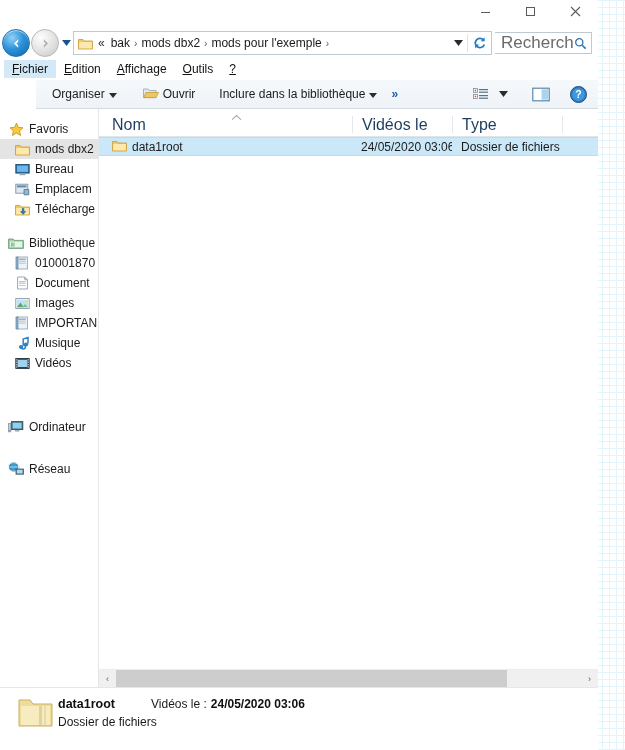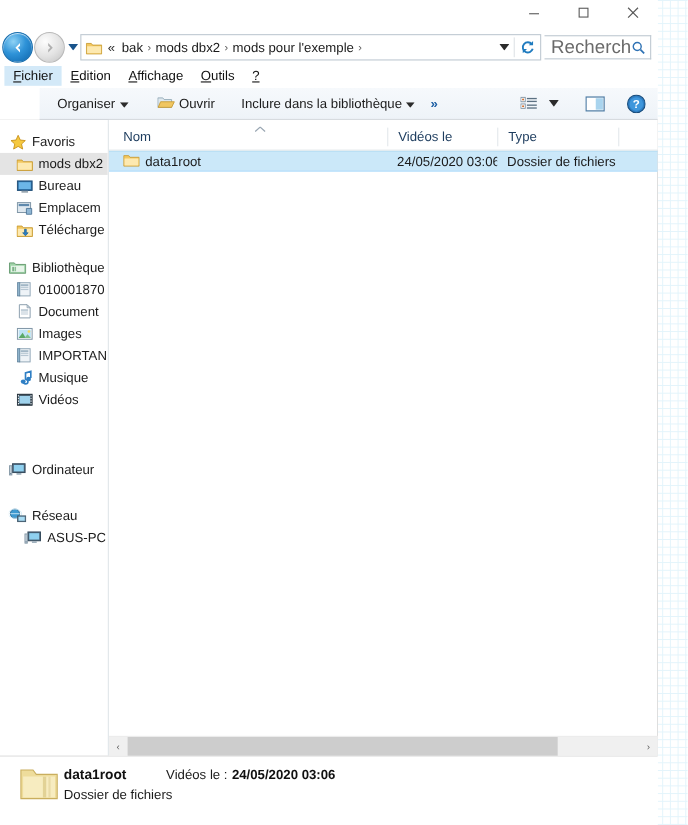--- a/index.html
+++ b/index.html
@@ -217,21 +217,21 @@
     align-items: center;
     justify-content: center;
     padding: 2px 5px;
   }
   .tb-chevrons { color: #1d5fa4; font-size: 12px; padding: 2px 8px; font-weight: bold; }
 
   
   .content {
     display: flex;
     height: 578px;
-    background: #737373;
+    background: #fde047;
   }
 
   
   .navpane {
     width: 98px;
     flex: 0 0 98px;
     background: #ffffff;
     border-right: 1px solid #e2e7ea;
     padding-top: 10px;
     overflow: hidden;
@@ -285,21 +285,21 @@
   }
   .colheader {
     display: flex;
     height: 23px;
     align-items: center;
     border-bottom: 1px solid #e0e5e9;
     background: #ffffff;
     color: #1a3b5c;
   }
   .col {
-    font-size: 12px;
+    font-size: 16px;
     color: #1d3c5e;
     padding-left: 9px;
     border-left: 1px solid #e3e8ec;
     height: 17px;
     line-height: 17px;
     box-sizing: border-box;
     overflow: hidden;
     white-space: nowrap;
   }
   .col.first { border-left: none; padding-left: 13px; }
@@ -747,32 +747,20 @@
           <span class="nav-ico">
             <svg width="16" height="14" viewBox="0 0 16 14">
                 <circle cx="5.6" cy="5" r="4.2" fill="#3f9ad0" stroke="#24658f" stroke-width="0.8"></circle>
                 <path d="M1.4 5 L9.8 5 M5.6 0.8 A6 4.2 0 0 1 5.6 9.2 A6 4.2 0 0 1 5.6 0.8" fill="none" stroke="#cfe9f6" stroke-width="0.8"></path>
                 <rect x="8" y="7" width="7.4" height="5.2" fill="#5f7d93" stroke="#3c5668" stroke-width="0.8"></rect>
                 <rect x="8.9" y="7.8" width="5.6" height="3.6" fill="#a8dcf4"></rect>
               </svg>
           </span>
           <span class="nav-label">Réseau</span>
         </div>
-        <div class="nav-row" style="padding-left:22px;">
-          <span class="nav-ico">
-            <svg width="16" height="14" viewBox="0 0 16 14">
-                <rect x="3.4" y="1.6" width="11.4" height="8" fill="#4f6b81" stroke="#33485a" stroke-width="0.9"></rect>
-                <rect x="4.6" y="2.7" width="9" height="5.8" fill="#8fd0ef"></rect>
-                <rect x="7" y="10" width="4.4" height="1.6" fill="#9fb0bc"></rect>
-                <rect x="0.6" y="3.4" width="2.2" height="8.4" fill="#c3cfd8" stroke="#8195a3" stroke-width="0.8"></rect>
-                <circle cx="1.7" cy="10.6" r="0.6" fill="#5b7488"></circle>
-              </svg>
-          </span>
-          <span class="nav-label">ASUS-PC</span>
-        </div>
       </div>
     </div>
 
     <div class="listpane">
       <div class="sortcap">
         <span class="caret">
           <svg width="11" height="5" viewBox="0 0 11 5">
               <path d="M1 4.6 L5.5 0.6 L10 4.6" fill="none" stroke="#9aa7b3" stroke-width="1.1"></path>
             </svg>
         </span>

